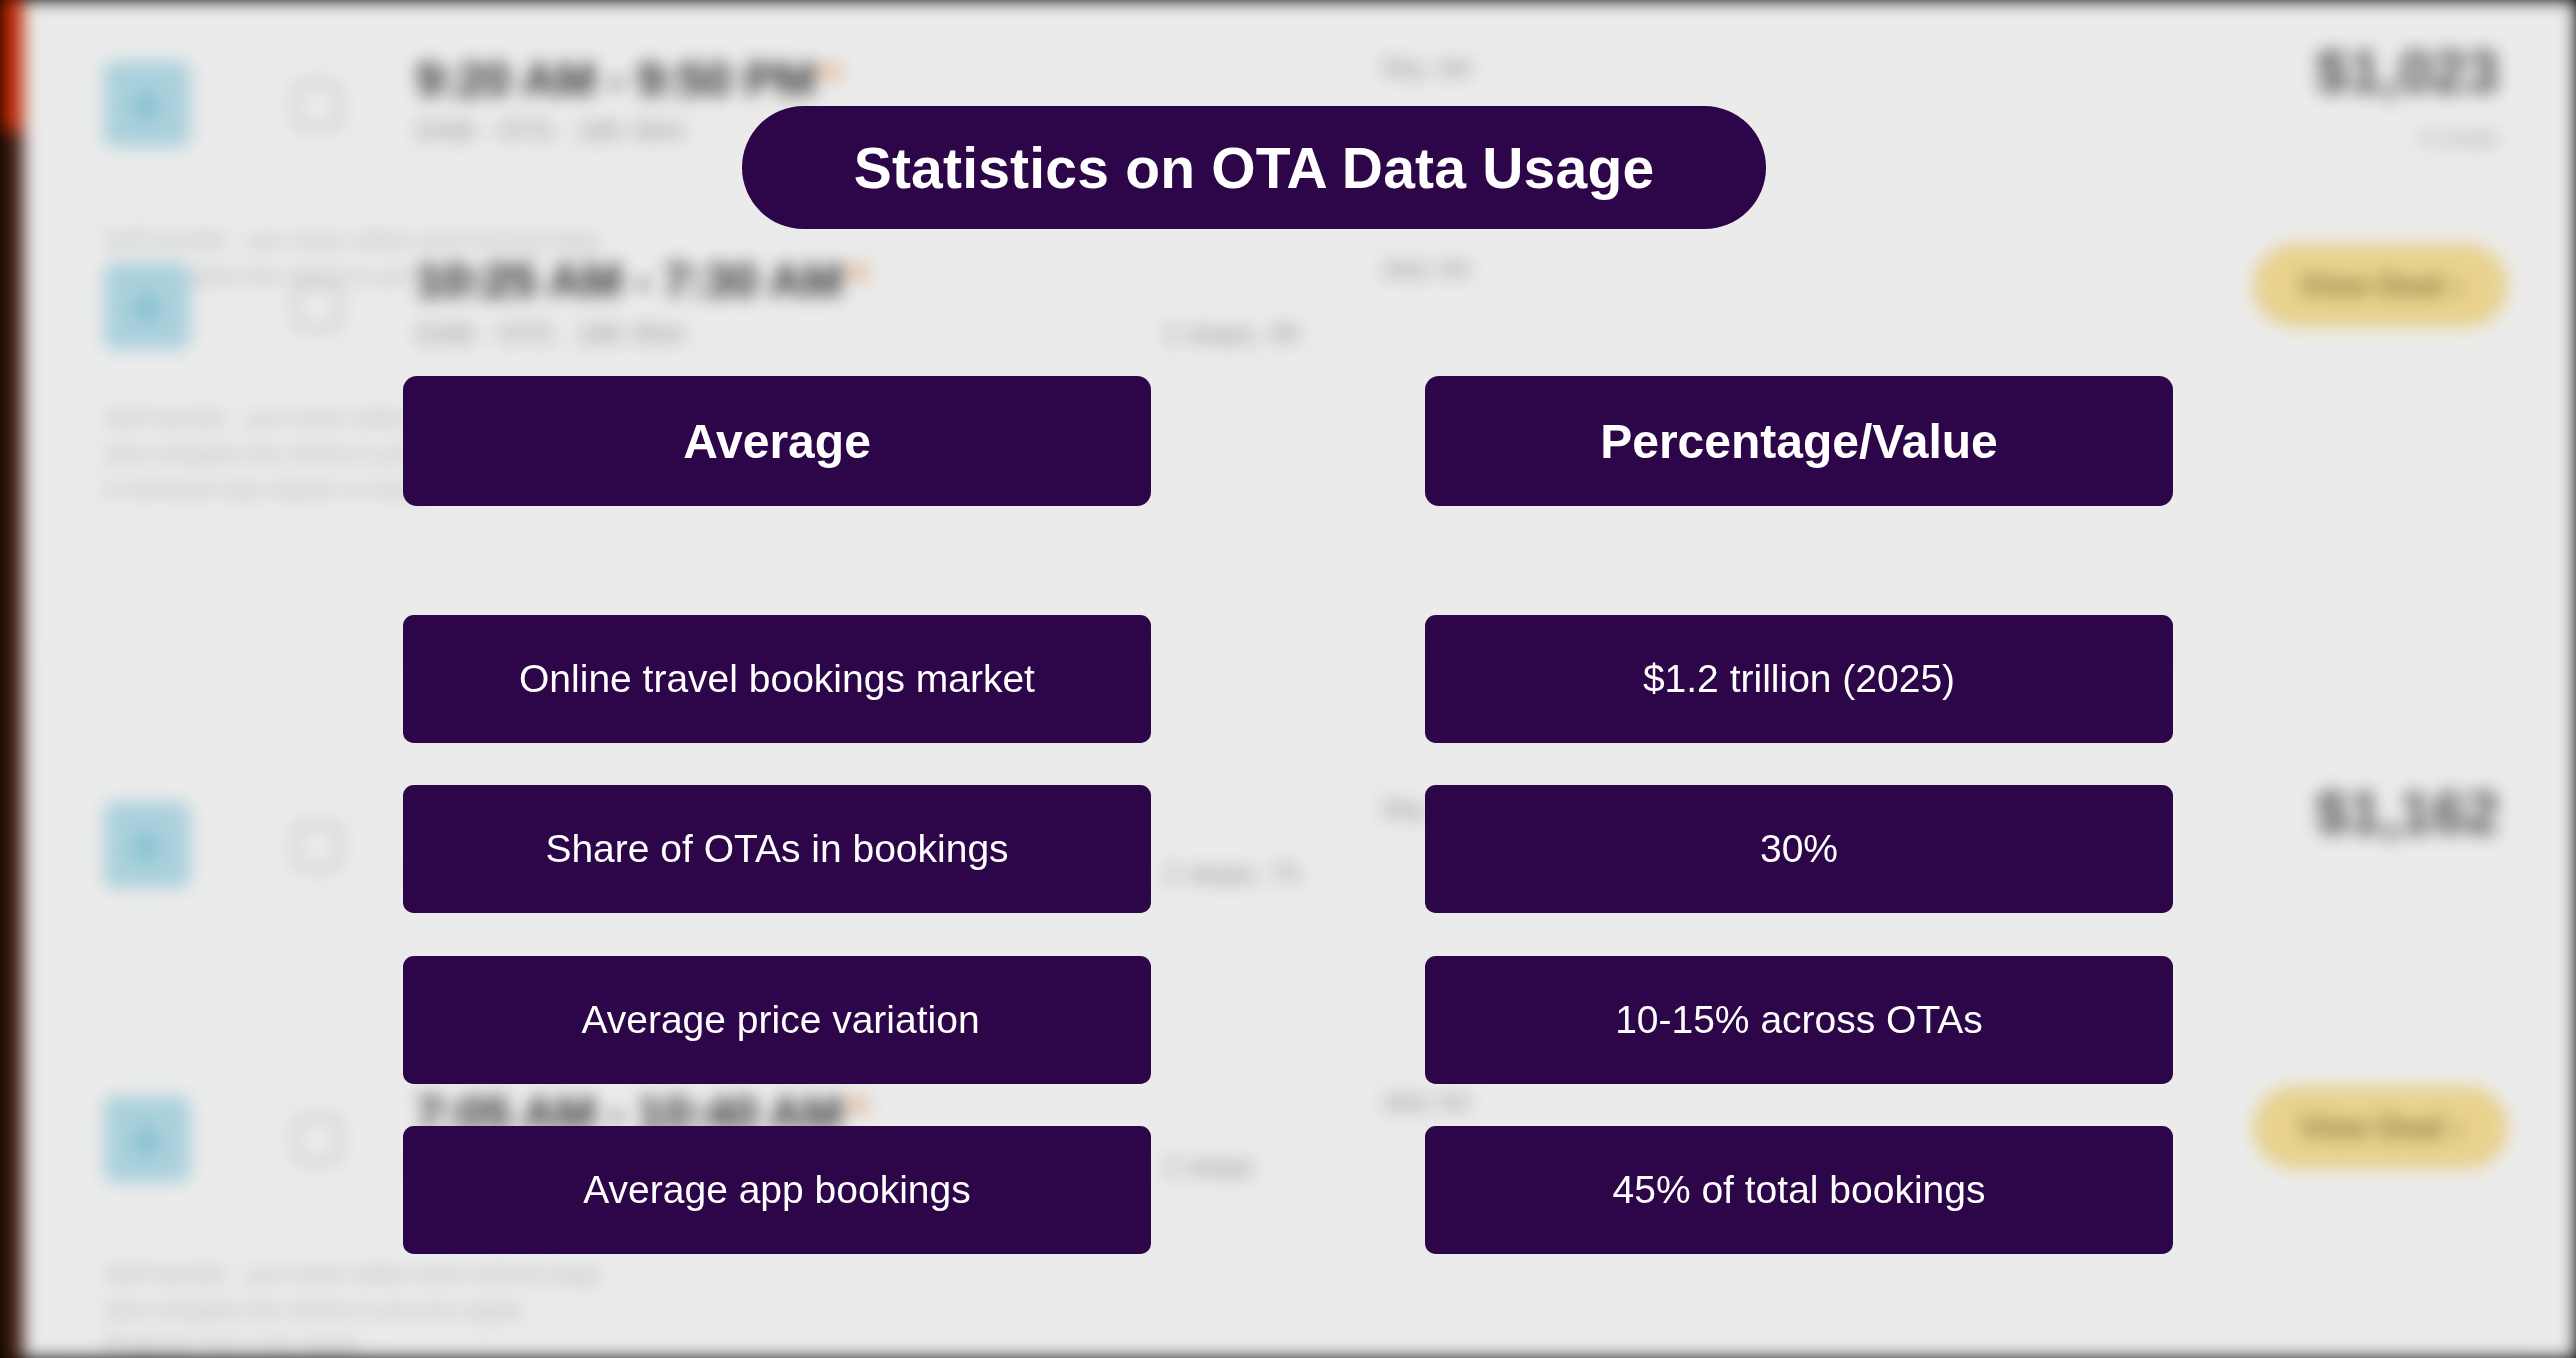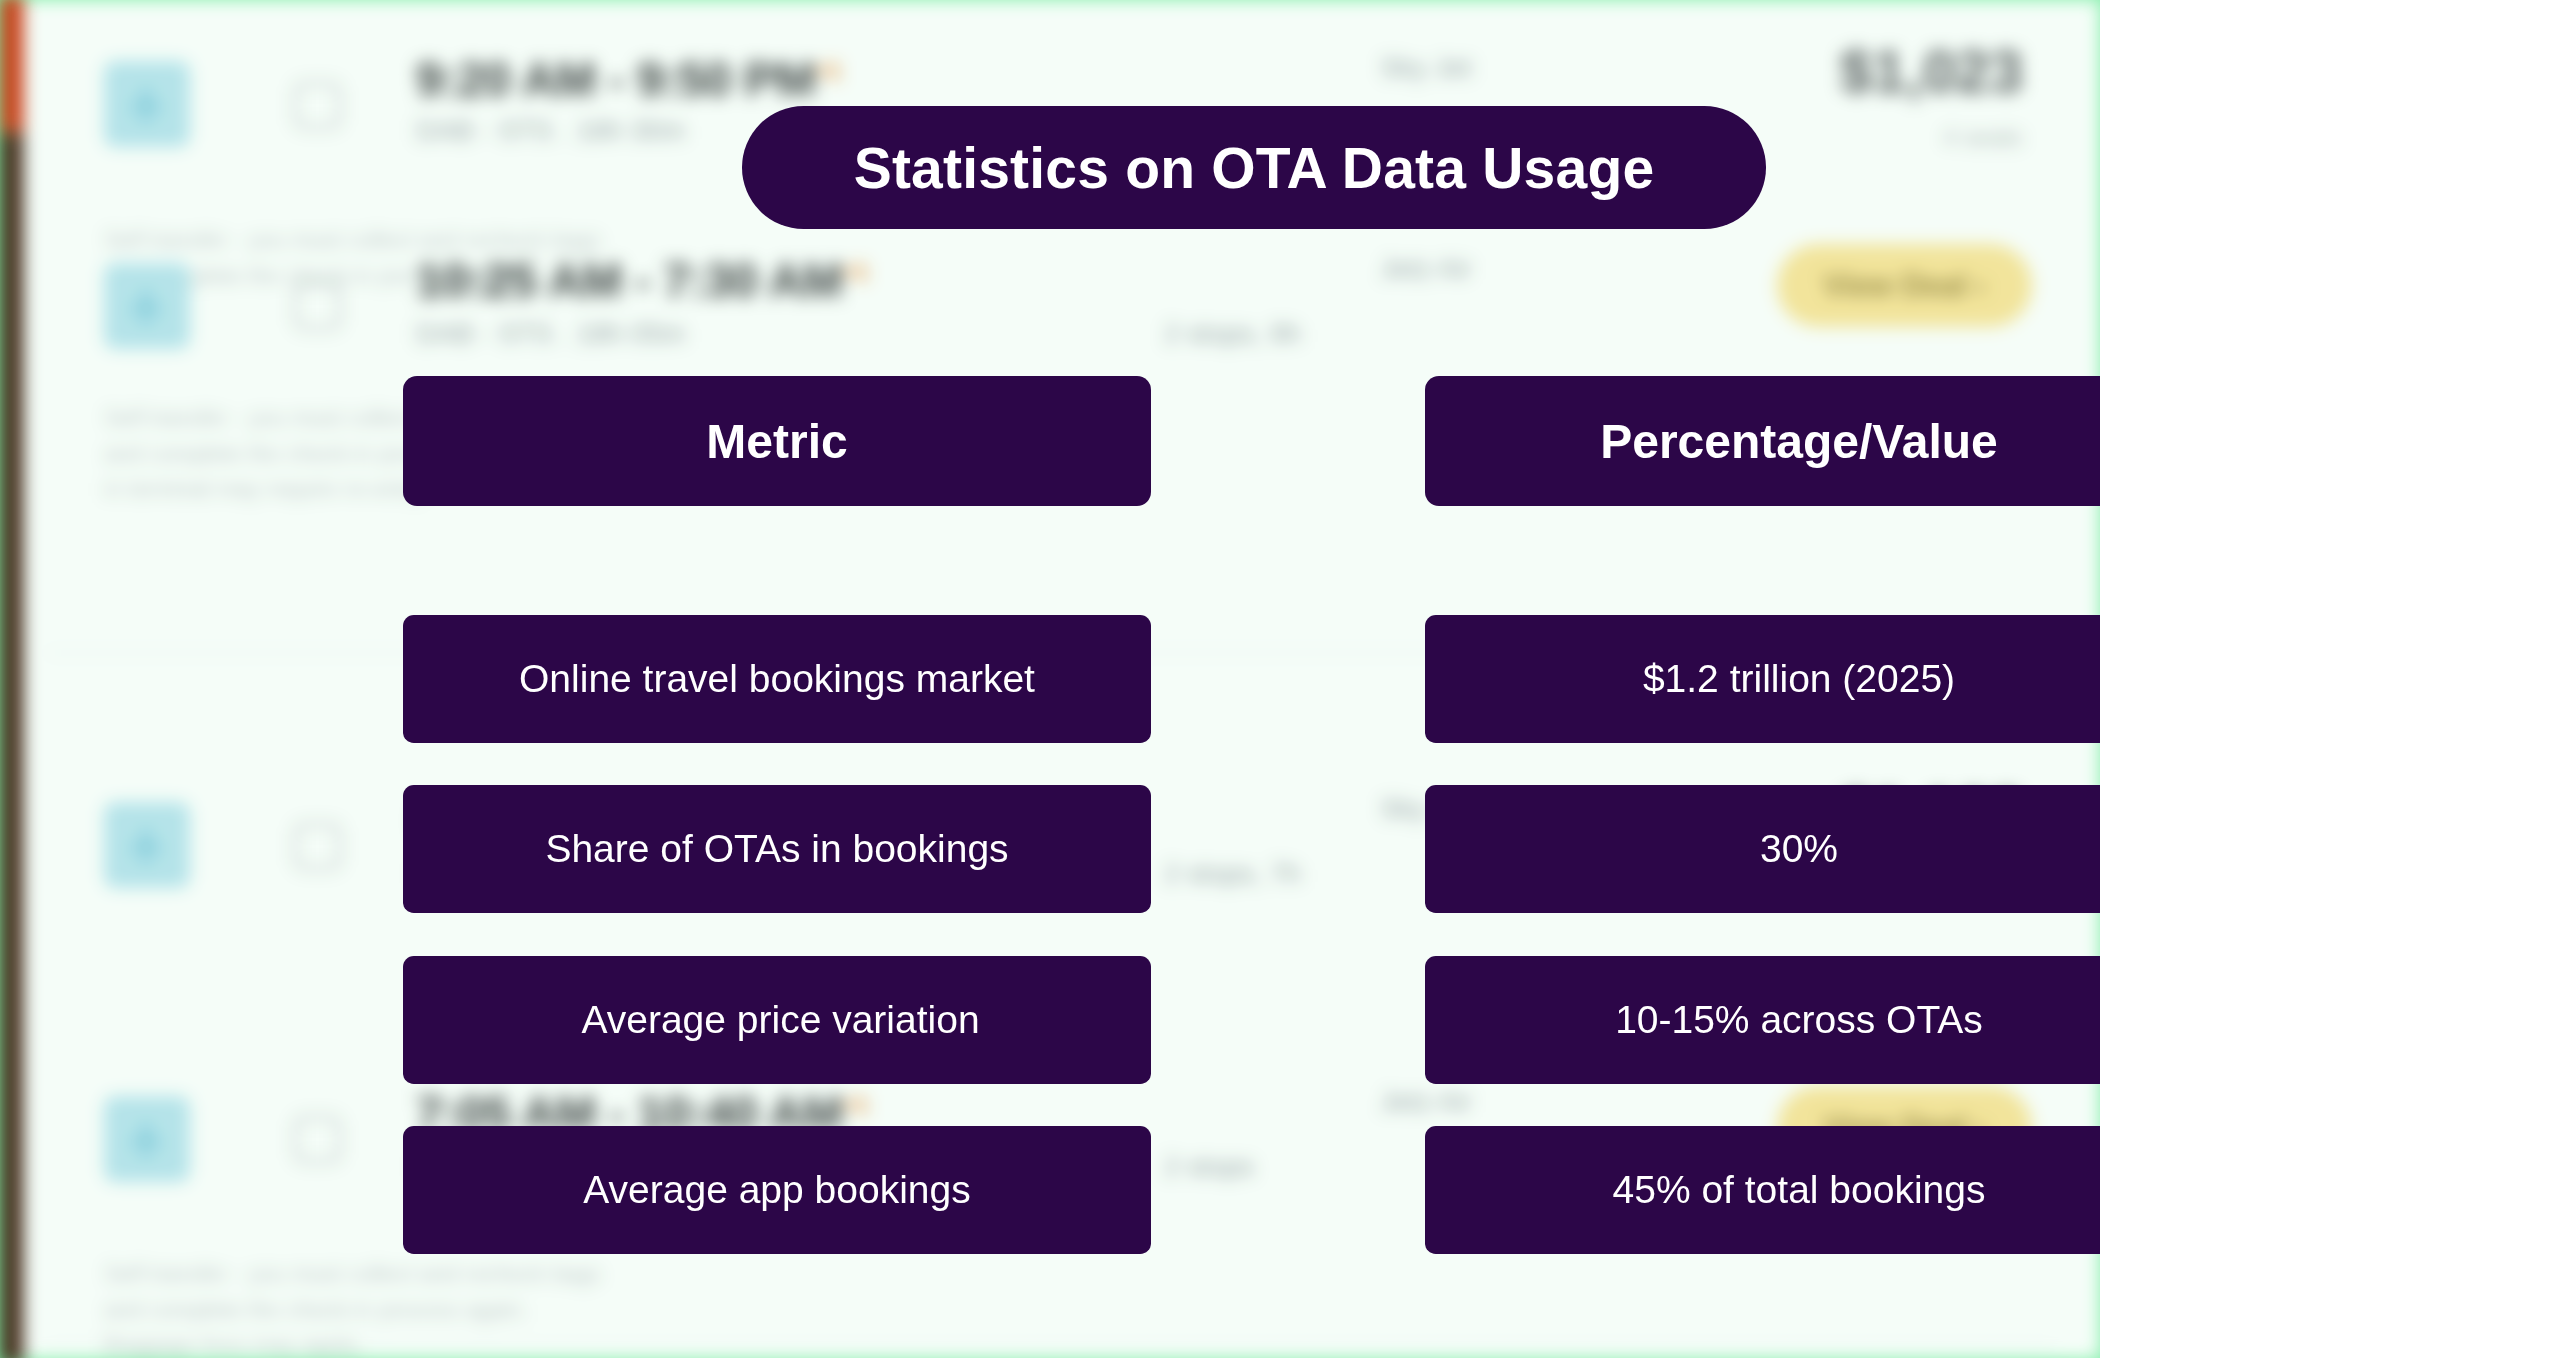--- a/index.html
+++ b/index.html
@@ -8,23 +8,23 @@
     width: 2576px;
     height: 1359px;
     overflow: hidden;
     background: #ffffff;
     font-family: "Liberation Sans", sans-serif;
   }
 
   
   #canvas {
     position: relative;
-    width: 2100px;
+    width: 2576px;
     height: 1359px;
-    background: #86efac;
+    background: #000000;
     overflow: hidden;
   }
 
   
   #bg-app {
     position: absolute;
     inset: 0;
     filter: blur(8.5px);
     -webkit-filter: blur(8.5px);
     opacity: 0.92;
@@ -311,21 +311,21 @@
 
   <div id="overlay">
 
     <div id="title-pill">
       <span class="title-text">Statistics on OTA Data Usage</span>
     </div>
 
     <div id="stats-table">
 
       <div class="cell cell-left cell-header" style="top:376px;">
-        <span>Metric</span>
+        <span>Average</span>
       </div>
       <div class="cell cell-right cell-header" style="top:376px;text-align:center;">
         <span>Percentage/Value</span>
       </div>
 
       <div class="cell cell-left cell-body" style="top:615px;">
         <span>Online travel bookings market</span>
       </div>
       <div class="cell cell-right cell-body" style="top:615px;">
         <span>$1.2 trillion (2025)</span>

